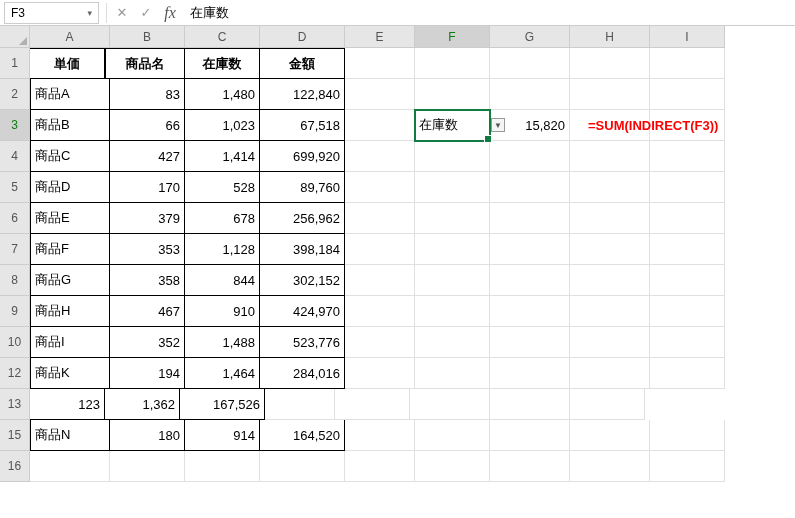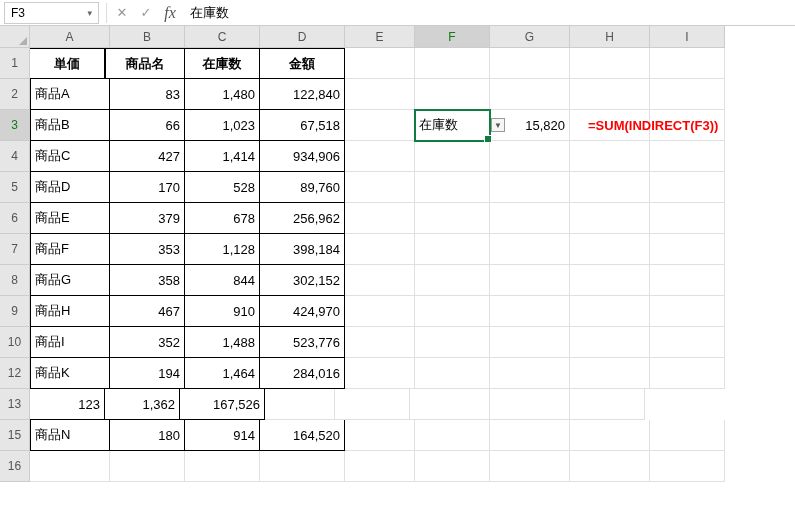--- a/index.html
+++ b/index.html
@@ -150,21 +150,21 @@
         <div class="cell wA tbl-border-r tbl-border-b left tbl-border-l">
           <span>商品C</span>
         </div>
         <div class="cell wB tbl-border-r tbl-border-b right">
           <span>427</span>
         </div>
         <div class="cell wC tbl-border-r tbl-border-b right">
           <span>1,414</span>
         </div>
         <div class="cell wD tbl-border-r tbl-border-b right">
-          <span>934,906</span>
+          <span>699,920</span>
         </div>
         <div class="cell wE left"></div>
         <div class="cell wF left"></div>
         <div class="cell wG left"></div>
         <div class="cell wH left"></div>
         <div class="cell wI left"></div>
       </div>
       <div class="row">
         <div class="row-h">5</div>
         <div class="cell wA tbl-border-r tbl-border-b left tbl-border-l">

